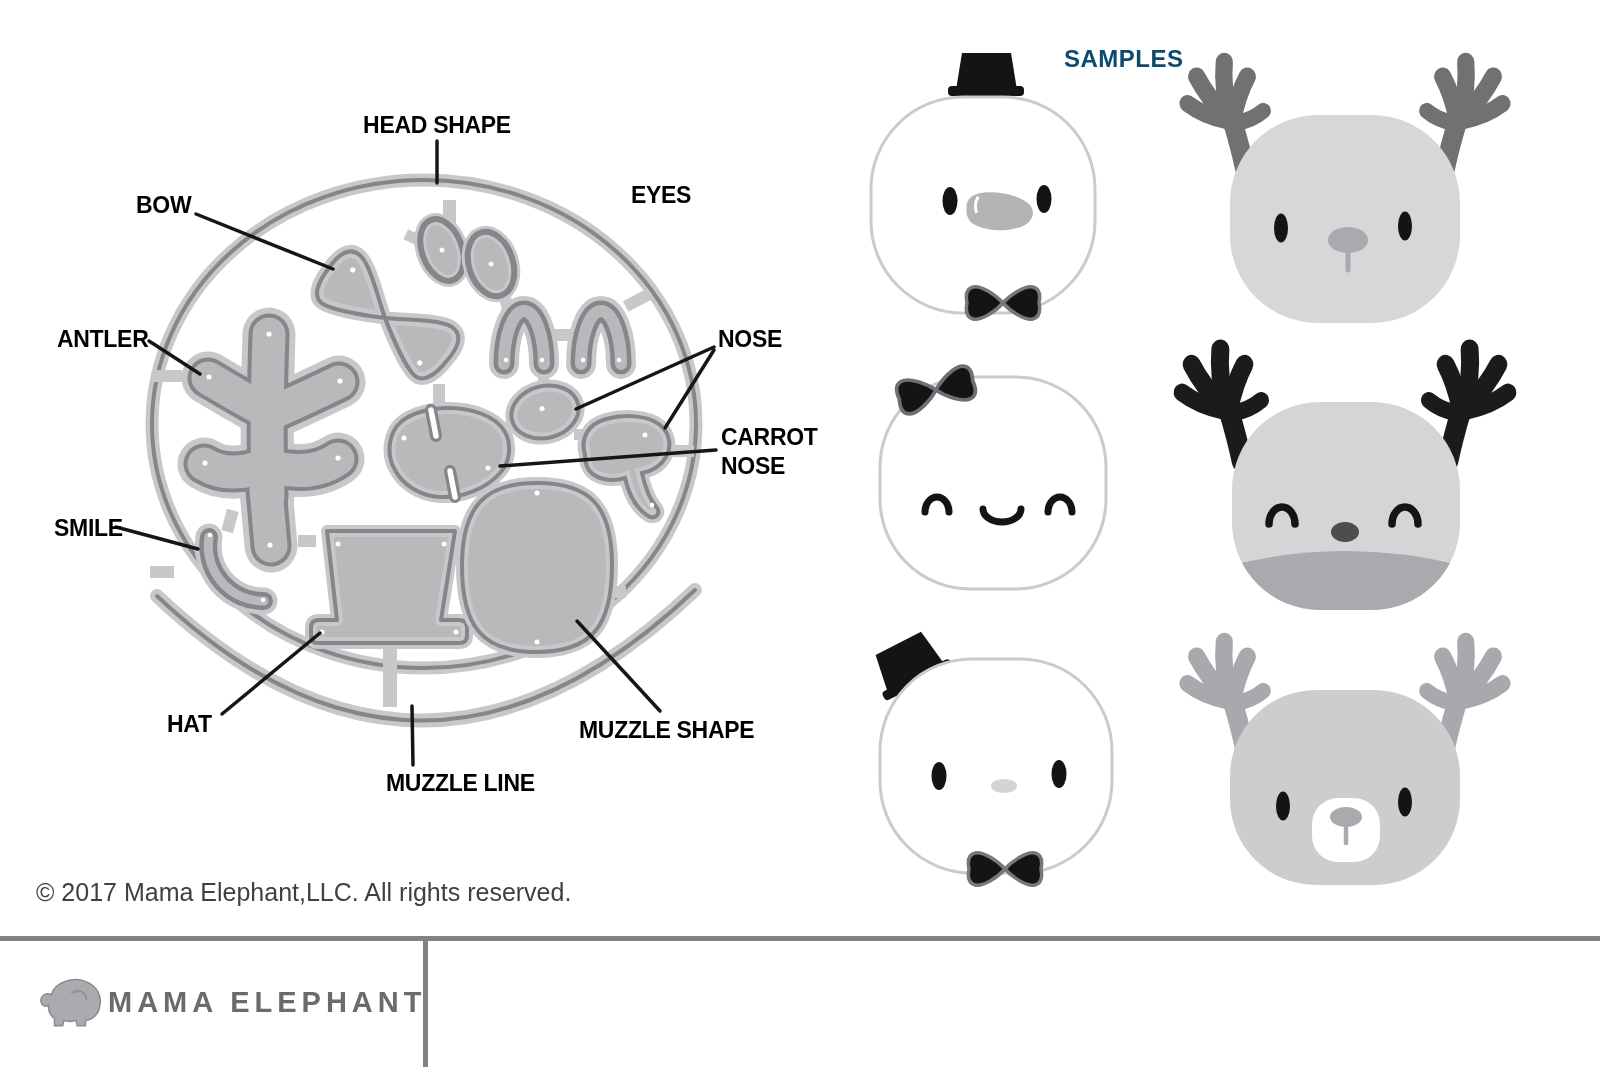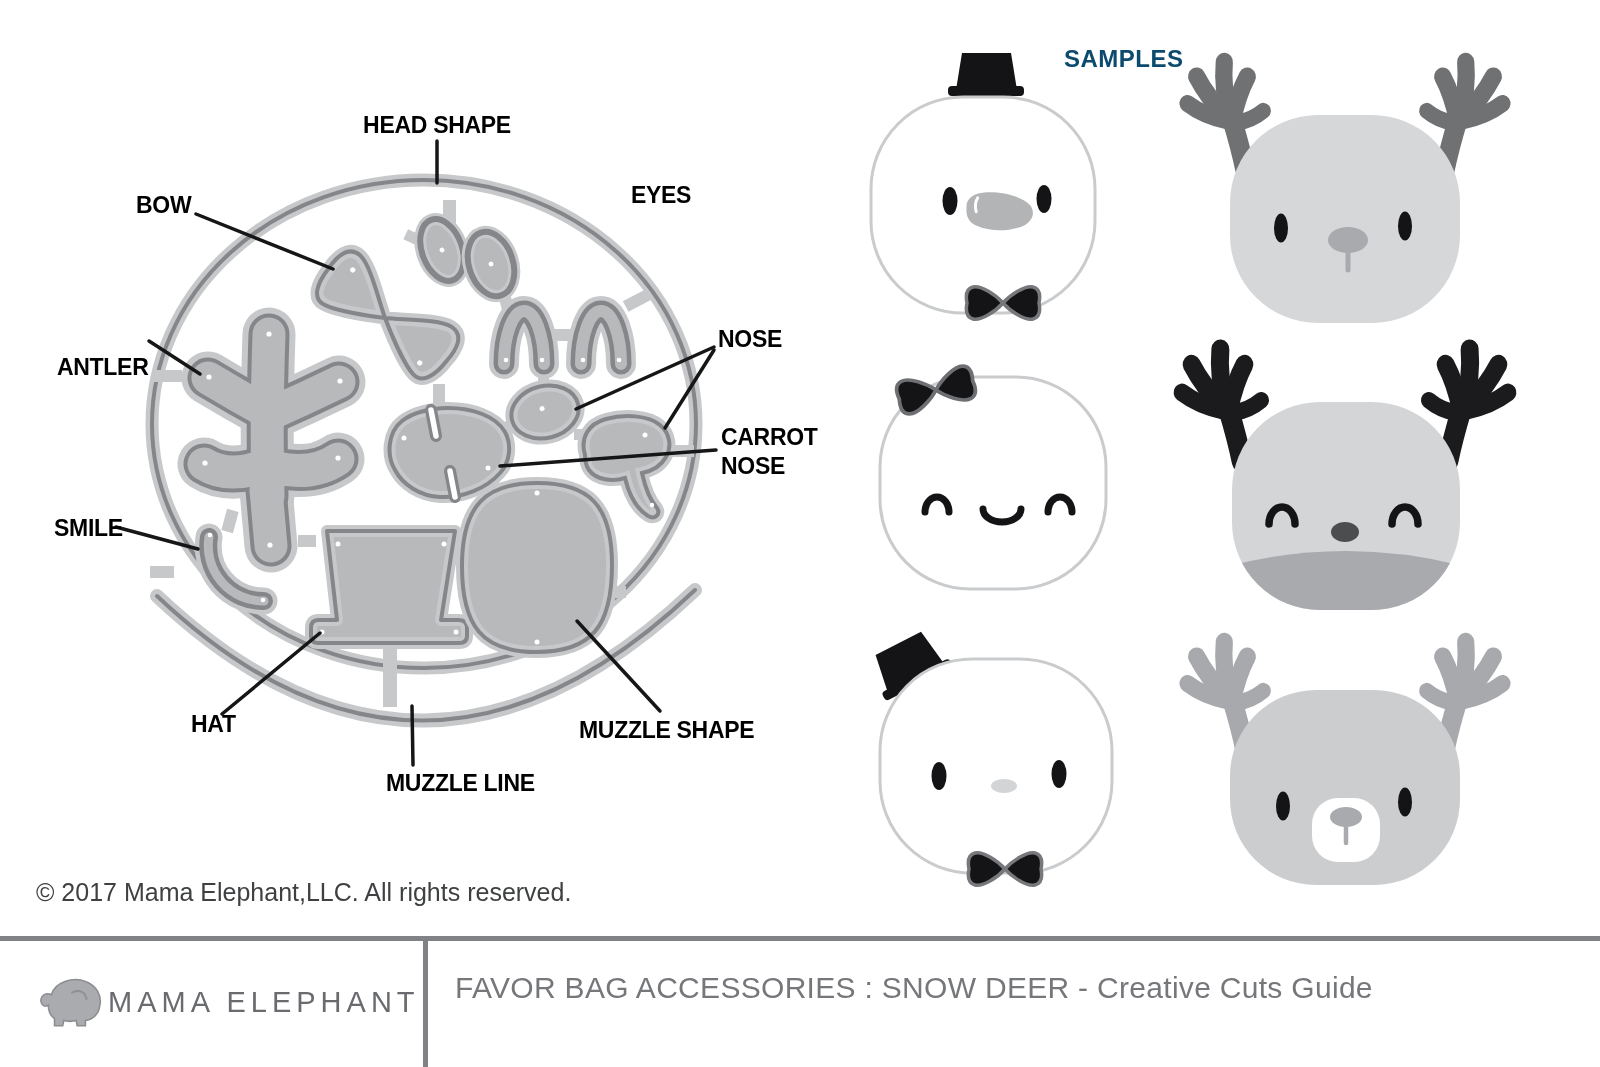--- a/index.html
+++ b/index.html
@@ -16,21 +16,21 @@
   #samples-title{
     position:absolute;left:1064px;top:45px;font-size:24px;font-weight:600;
     color:#0c4a6e;letter-spacing:0.5px;
   }
   #copyright{
     position:absolute;left:36px;top:878px;font-size:25px;font-weight:400;color:#3f4041;
   }
   #footer-rule{position:absolute;left:0;top:936px;width:1600px;height:5px;background:#808285;}
   #footer-divider{position:absolute;left:423px;top:941px;width:5px;height:126px;background:#808285;}
   #brand-text{
-    position:absolute;left:108px;top:986px;font-size:29px;font-weight:400;
+    position:absolute;left:108px;top:986px;font-size:29px;font-weight:700;
     color:#696b6e;letter-spacing:5px;
   }
   #footer-title{
     position:absolute;left:455px;top:971px;font-size:30px;font-weight:400;
     color:#76777a;letter-spacing:0.3px;
   }
   svg{display:block;}
 </style>
 </head>
 <body>
@@ -197,27 +197,27 @@
       <line x1="716" y1="450" x2="500" y2="466"></line>
       <line x1="116" y1="527" x2="198" y2="549"></line>
       <line x1="222" y1="714" x2="320" y2="633"></line>
       <line x1="660" y1="711" x2="577" y2="621"></line>
       <line x1="413" y1="765" x2="412" y2="706"></line>
     </g>
   </svg>
 
   <div class="label center" style="left:327px;top:111px;width:220px;">HEAD SHAPE</div>
   <div class="label" style="left:136px;top:191px;">BOW</div>
-  <div class="label" style="left:57px;top:325px;margin-top:28px;">ANTLER</div>
+  <div class="label" style="left:57px;top:325px;">ANTLER</div>
   <div class="label" style="left:631px;top:181px;">EYES</div>
   <div class="label" style="left:718px;top:325px;">NOSE</div>
   <div class="label" style="left:721px;top:423px;">CARROT
 NOSE</div>
   <div class="label" style="left:54px;top:514px;text-align:center;">SMILE</div>
-  <div class="label" style="left:167px;top:710px;margin-left:24px;">HAT</div>
+  <div class="label" style="left:167px;top:710px;">HAT</div>
   <div class="label" style="left:579px;top:716px;">MUZZLE SHAPE</div>
   <div class="label" style="left:344px;top:769px;margin-left:42px;">MUZZLE LINE</div>
 
   <div id="samples-title">SAMPLES</div>
 
   <svg class="abs" style="left:830px;top:20px;" width="700" height="890" viewBox="830 20 700 890">
     <defs>
       <path id="bowtie" d="M 0 0 C -7 -8 -22 -18 -30 -16 C -38 -14 -37 -5 -36 0 C -37 5 -38 14 -30 16 C -22 18 -7 8 0 0 C 7 8 22 18 30 16 C 38 14 37 5 36 0 C 37 -5 38 -14 30 -16 C 22 -18 7 -8 0 0 Z"></path>
       <g id="antler-r" fill="none" stroke="currentColor" stroke-linecap="round">
         <path d="M 20 106 Q 24 88 31 66" stroke-width="17"></path>
@@ -312,15 +312,14 @@
   <div id="copyright">© 2017 Mama Elephant,LLC. All rights reserved.</div>
   <div id="footer-rule"></div>
   <div id="footer-divider"></div>
 
   <svg class="abs" style="left:38px;top:972px;" width="66" height="58" viewBox="0 0 64 56">
     <path d="M 13 22 C 16 10 34 4 46 9 C 57 13 62 23 60 32 C 59 41 53 46 46 47 L 46 52 L 38 52 L 37 47 C 34 48 28 48 25 47 L 24 52 L 16 52 L 16 45 C 12 42 10 37 10 32 C 7 34 4 33 3 29 C 2 25 5 21 9 21 C 10 21 12 21 13 22 Z" fill="#a9abae" stroke="#8b8d90" stroke-width="1.5"></path>
     <path d="M 33 20 C 39 16 46 19 47 26" stroke="#8f9194" stroke-width="2" fill="none" stroke-linecap="round"></path>
   </svg>
 
   <div id="brand-text">MAMA ELEPHANT</div>
-  <div id="footer-title">FAVOR BAG ACCESSORIES : SNOW DEER - Creative Cuts Guide</div>
 
 </div>
 
 </body></html>

